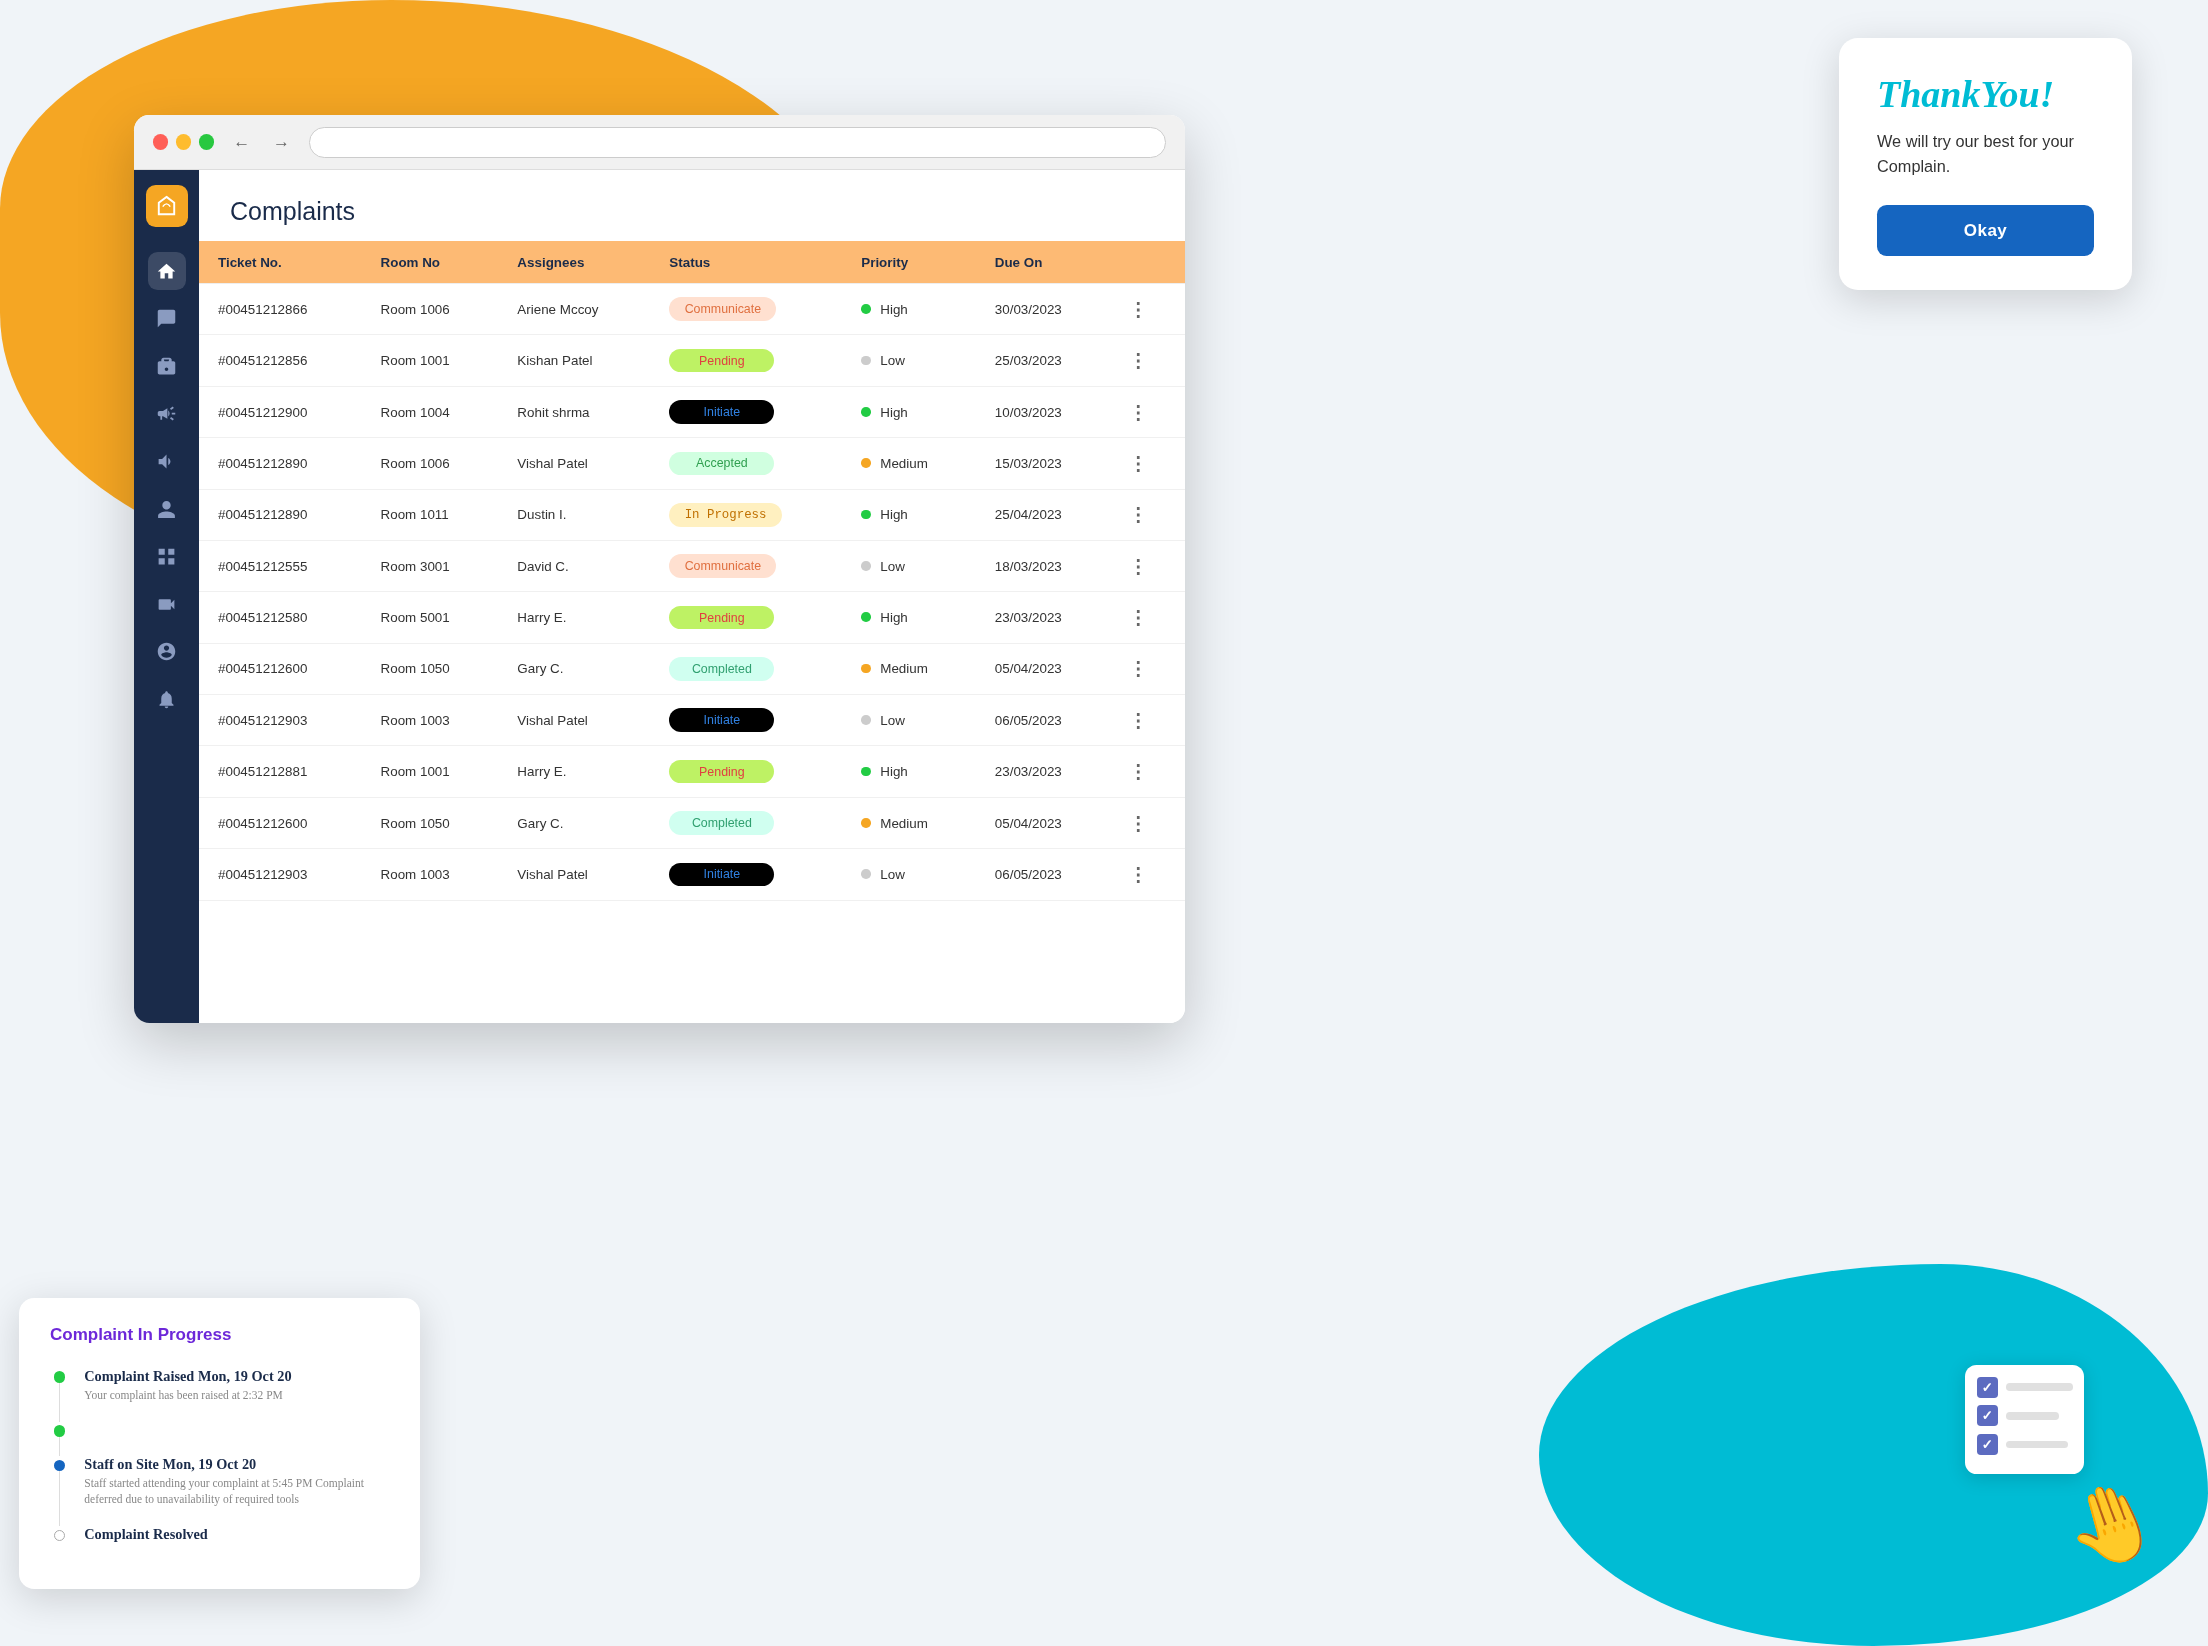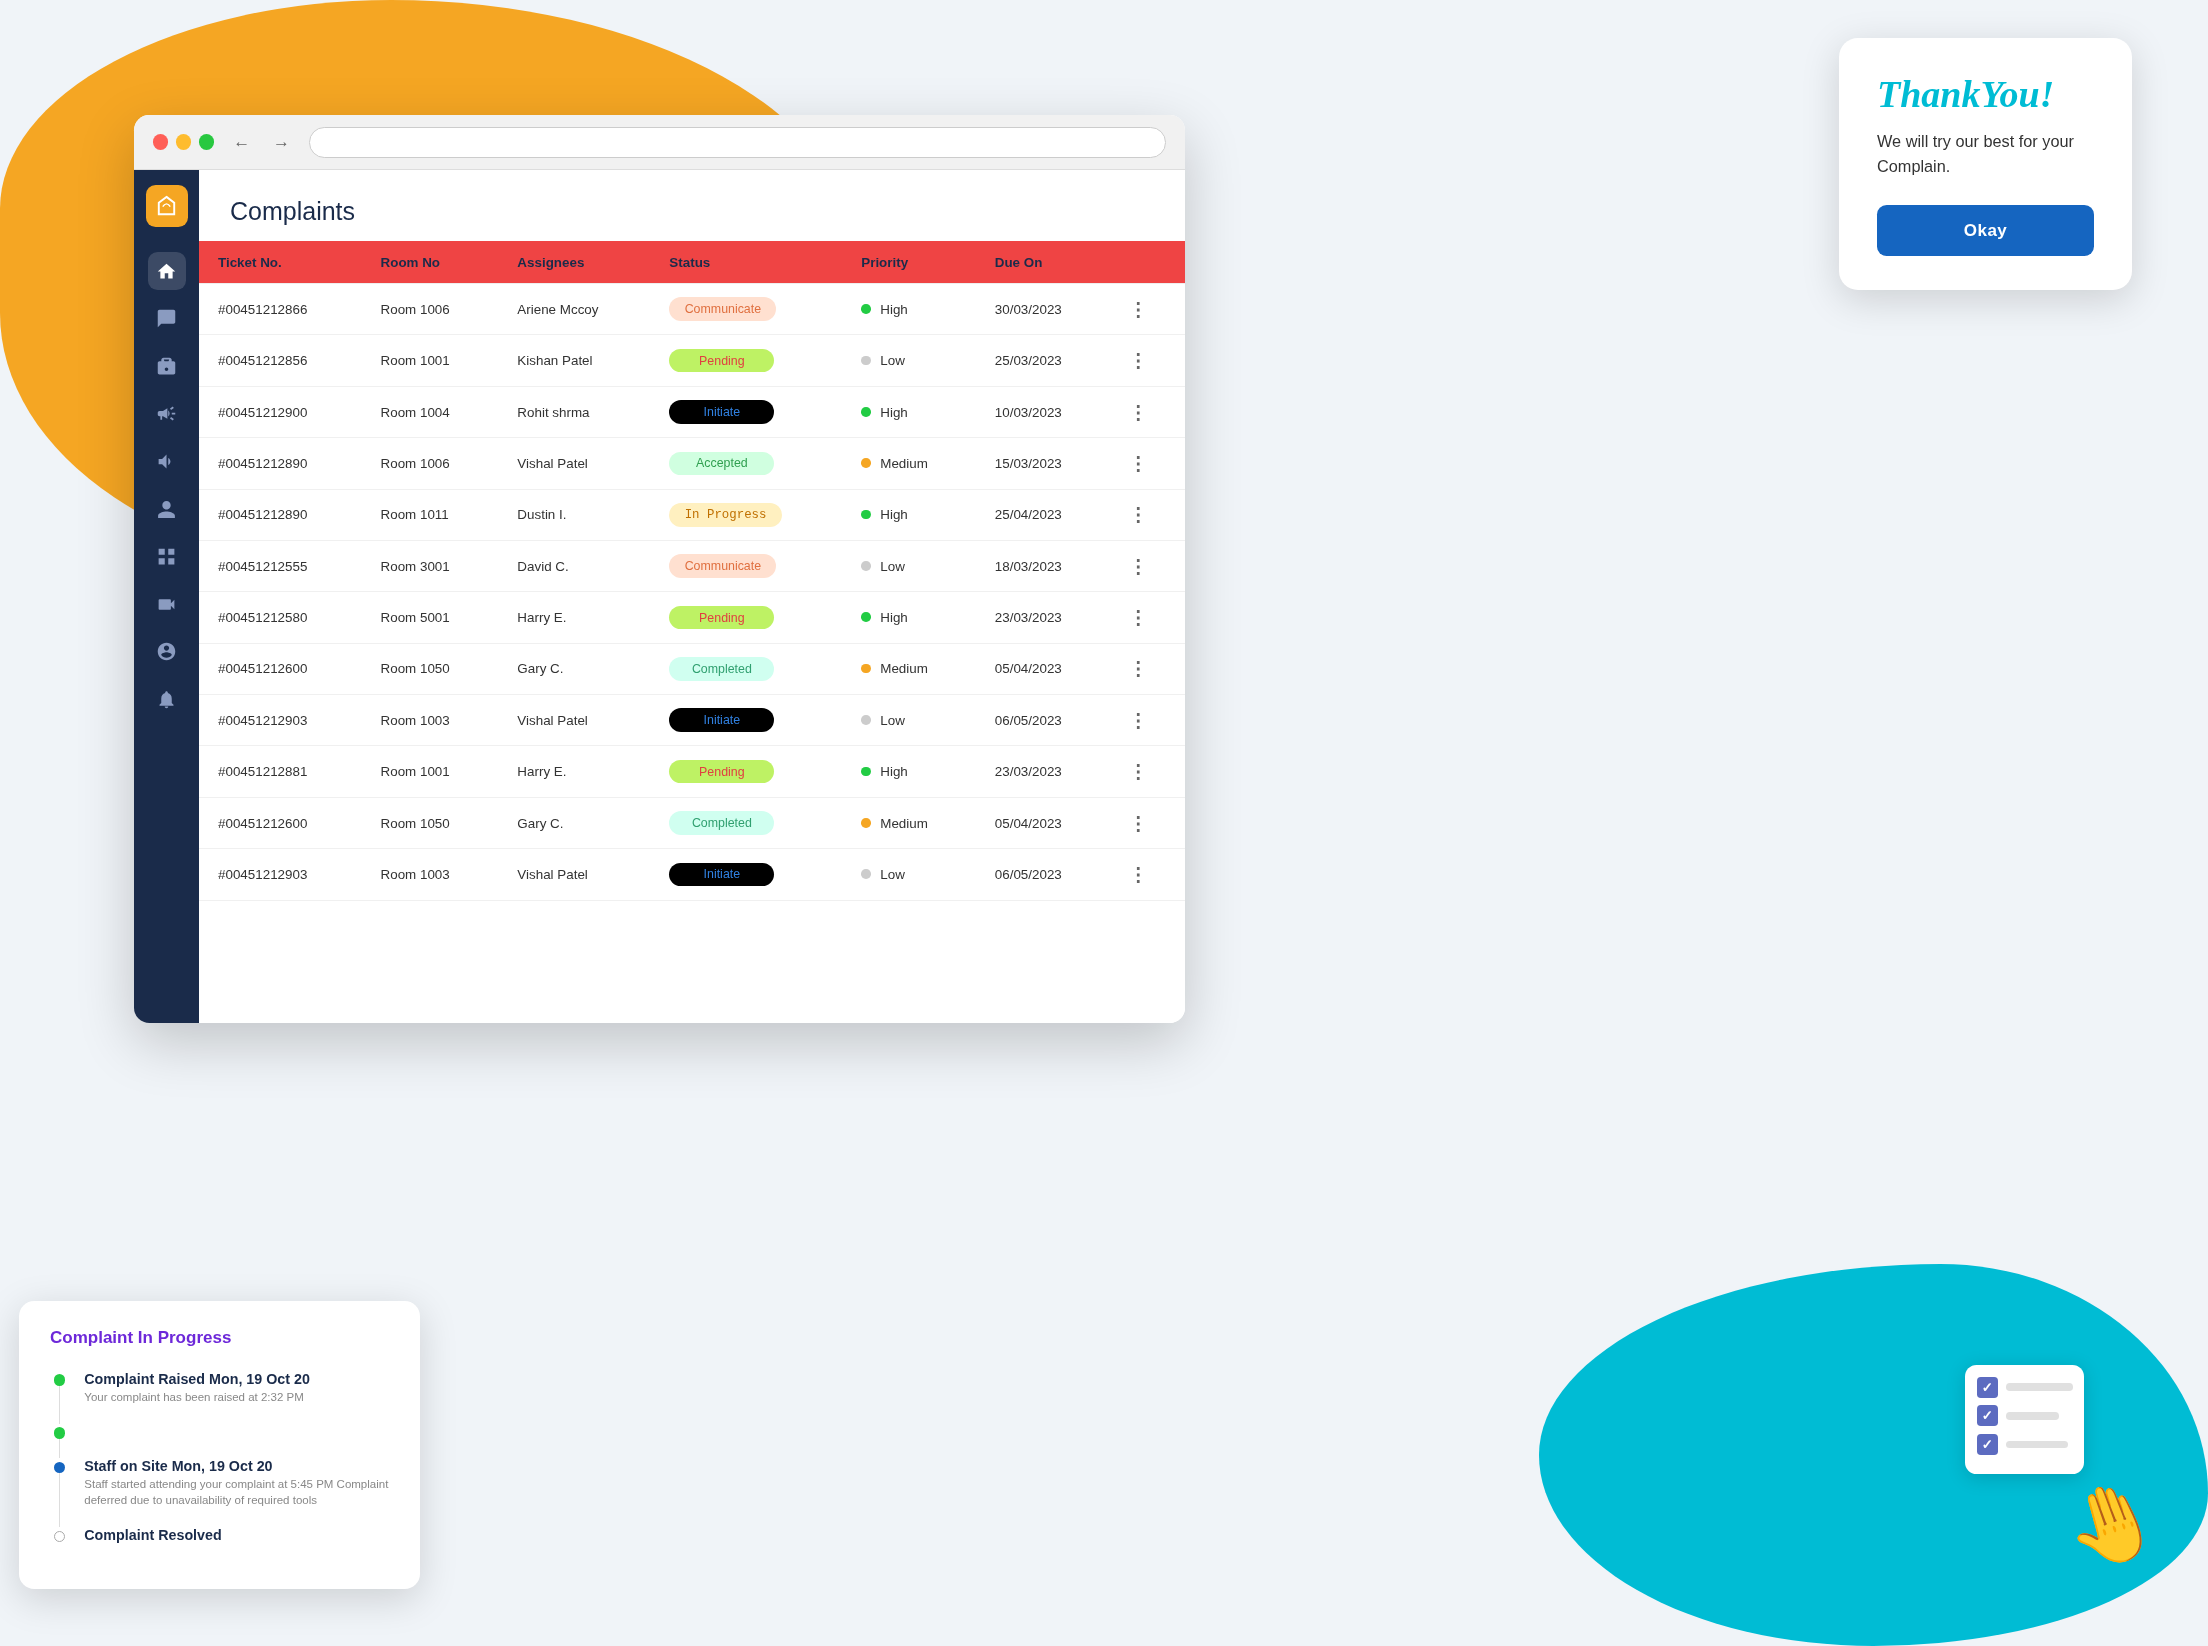--- a/index.html
+++ b/index.html
@@ -159,21 +159,21 @@
       color: #1a2b4a;
     }
 
     
     .complaints-table {
       width: 100%;
       border-collapse: collapse;
     }
 
     .complaints-table thead tr {
-      background: #ef4444;
+      background: #fdba74;
     }
 
     .complaints-table th {
       padding: 13.4px 19px;
       text-align: left;
       font-size: 13.4px;
       font-weight: 600;
       color: #1a2b4a;
       border-bottom: 1px solid #eee;
     }
@@ -316,20 +316,21 @@
     .timeline-line {
       width: 1.9px;
       flex: 1;
       background: #ddd;
       min-height: 19px;
     }
 
     .timeline-content {
       flex: 1;
       padding-bottom: 19px;
+      font-family: Liberation Serif, serif;
     }
 
     .timeline-title {
       font-size: 14.3px;
       font-weight: 600;
       color: #1a2b4a;
     }
 
     .timeline-subtitle {
       font-size: 11.5px;

